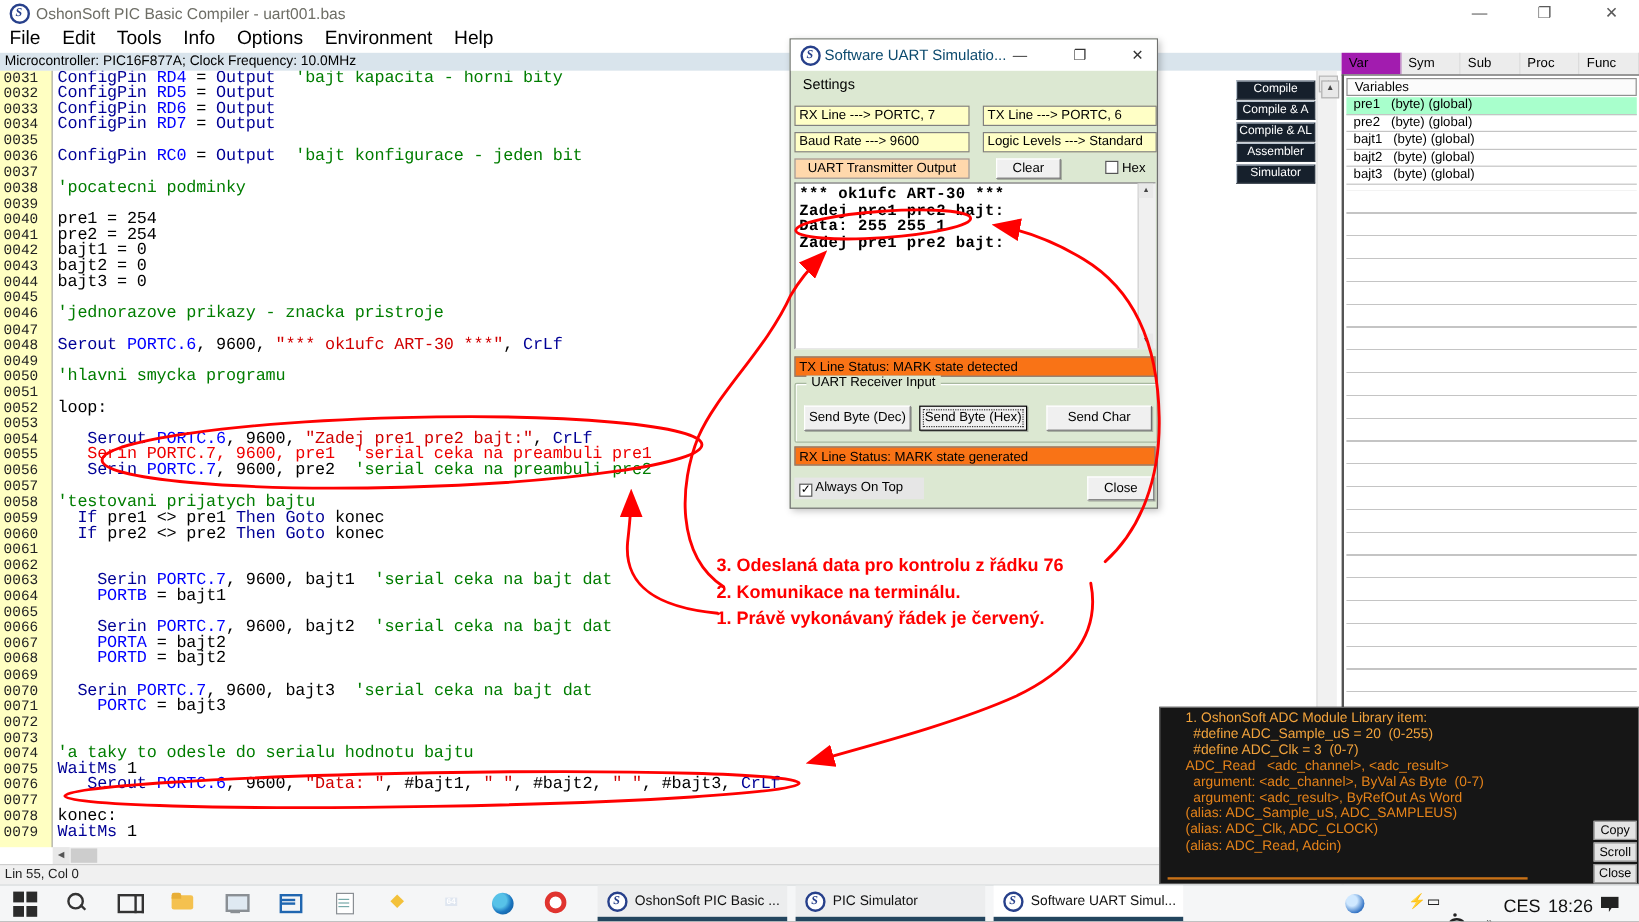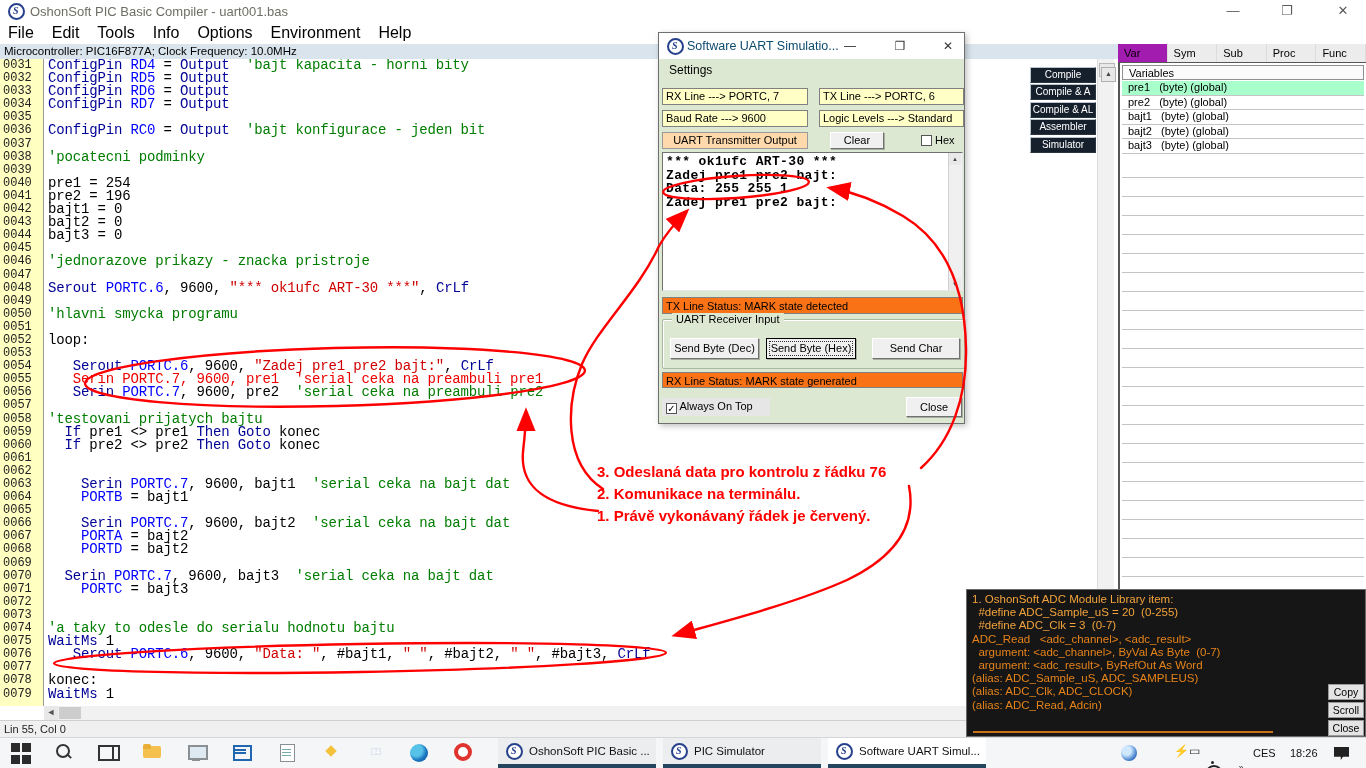--- a/index.html
+++ b/index.html
@@ -62,32 +62,32 @@
   .recv-btn{position:absolute;top:18px;height:21px;line-height:19px;}
   .recv-btn.focused{border:1px solid #000;outline:1px dotted #333;outline-offset:-4px;}
   #aot-wrap{position:absolute;left:3px;top:365px;width:108px;height:18px;background:#e6e6e6;font-size:11px;line-height:17px;padding-left:4px;box-sizing:border-box;}
   #close-btn{position:absolute;left:247px;top:364px;width:56px;height:20px;line-height:18px;}
   
   #overlay{left:0;top:0;z-index:50;pointer-events:none;}
   #notes{left:597px;top:461px;z-index:51;pointer-events:none;}
   .note-line{font:bold 15px/22px "Liberation Sans",sans-serif;color:#ff0000;white-space:nowrap;}
   
   #tooltip{left:966px;top:589px;width:400px;height:148px;background:#161616;border:1px solid #6a6a6a;box-sizing:border-box;z-index:40;}
-  .tt-line{font-size:11.5px;line-height:13.2px;color:#e5831a;white-space:pre;padding-left:5px;}
+  .tt-line{font-size:11.5px;line-height:13.2px;color:#e5831a;white-space:pre;padding-left:21px;}
   .tt-line.bright{color:#f2a33c;}
   #tt-lines{position:absolute;left:0;top:3px;right:44px;}
   .tt-btn{position:absolute;left:361px;width:36px;height:16px;background:#e4e4e4;border:1px solid #999;box-sizing:border-box;font-size:10.5px;line-height:14px;text-align:center;color:#000;}
   #tt-hline{position:absolute;left:6px;top:141px;width:300px;height:2px;background:#c87117;}
   
   #taskbar{left:0;top:737px;width:1366px;height:31px;background:#f5f6f7;border-top:1px solid #d4d7da;box-sizing:border-box;z-index:70;}
   .tb-ico{position:absolute;top:4px;width:24px;height:22px;}
   .tb-app{position:absolute;top:0px;height:30px;width:158px;background:#ecedee;border-bottom:4px solid #23455e;box-sizing:border-box;font-size:11.5px;color:#111;
           display:flex;align-items:center;gap:6px;padding-left:8px;}
   .tb-app.active{background:#fff;}
-  .tray-txt{position:absolute;top:9px;font-size:11px;color:#111;}
+  .tray-txt{position:absolute;top:9px;font-size:15px;color:#111;}
   
   .slogo{width:13px;height:13px;border:2px solid #27408b;border-radius:50%;background:#fff;display:inline-block;position:relative;flex:0 0 auto;}
   .slogo::after{content:"S";color:#27408b;font:italic bold 10px/12px "Liberation Serif",serif;position:absolute;left:3px;top:0;}
   .win-start{display:grid;grid-template-columns:9px 9px;grid-gap:2px;padding:1px;}
   .win-start i{width:9px;height:9px;background:#2b2b2b;}
   .ic-search{position:relative;} .ic-search::before{content:"";position:absolute;left:4px;top:2px;width:10px;height:10px;border:2px solid #333;border-radius:50%;}
   .ic-search::after{content:"";position:absolute;left:14px;top:13px;width:6px;height:2px;background:#333;transform:rotate(45deg);}
   .ic-task::before{content:"";position:absolute;width:12px;height:12px;border:2px solid #333;margin:3px 0 0 2px;}
   .ic-task::after{content:"";position:absolute;width:6px;height:12px;border:2px solid #333;margin:3px 0 0 16px;border-left:none;}
   .ic-folder{position:relative;} .ic-folder::before{content:"";position:absolute;left:2px;top:4px;width:18px;height:12px;background:#f4c14f;border-radius:2px;}
@@ -199,21 +199,21 @@
       <div class="cl"><span class="tk-k">ConfigPin</span><span> </span><span class="tk-r">RD4</span><span> = </span><span class="tk-k">Output</span><span class="tk-c">  'bajt kapacita - horni bity</span></div>
       <div class="cl"><span class="tk-k">ConfigPin</span><span> </span><span class="tk-r">RD5</span><span> = </span><span class="tk-k">Output</span></div>
       <div class="cl"><span class="tk-k">ConfigPin</span><span> </span><span class="tk-r">RD6</span><span> = </span><span class="tk-k">Output</span></div>
       <div class="cl"><span class="tk-k">ConfigPin</span><span> </span><span class="tk-r">RD7</span><span> = </span><span class="tk-k">Output</span></div>
       <div class="cl"></div>
       <div class="cl"><span class="tk-k">ConfigPin</span><span> </span><span class="tk-r">RC0</span><span> = </span><span class="tk-k">Output</span><span class="tk-c">  'bajt konfigurace - jeden bit</span></div>
       <div class="cl"></div>
       <div class="cl"><span class="tk-c">'pocatecni podminky</span></div>
       <div class="cl"></div>
       <div class="cl"><span>pre1 = 254</span></div>
-      <div class="cl"><span>pre2 = 196</span></div>
+      <div class="cl"><span>pre2 = 254</span></div>
       <div class="cl"><span>bajt1 = 0</span></div>
       <div class="cl"><span>bajt2 = 0</span></div>
       <div class="cl"><span>bajt3 = 0</span></div>
       <div class="cl"></div>
       <div class="cl"><span class="tk-c">'jednorazove prikazy - znacka pristroje</span></div>
       <div class="cl"></div>
       <div class="cl"><span class="tk-k">Serout</span><span> </span><span class="tk-r">PORTC.6</span><span>, 9600, </span><span class="tk-s">"*** ok1ufc ART-30 ***"</span><span>, </span><span class="tk-k">CrLf</span></div>
       <div class="cl"></div>
       <div class="cl"><span class="tk-c">'hlavni smycka programu</span></div>
       <div class="cl"></div>

